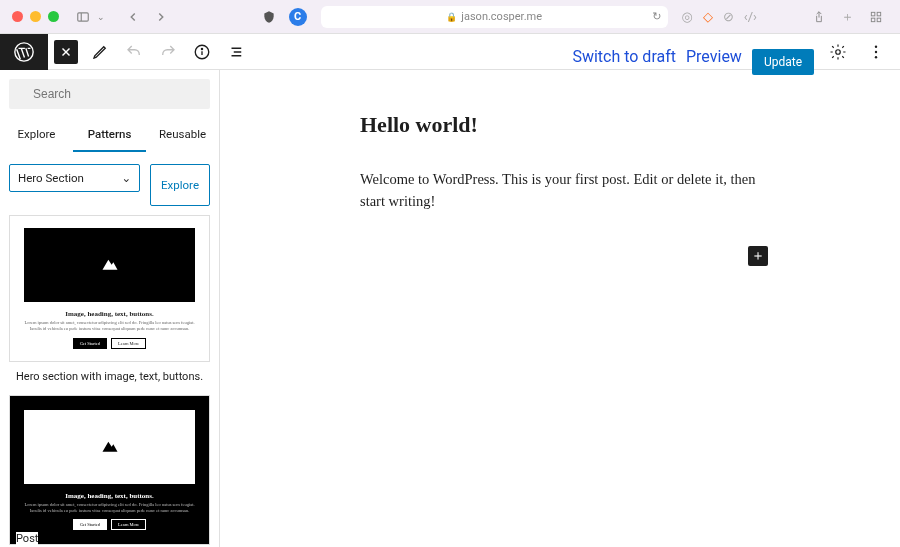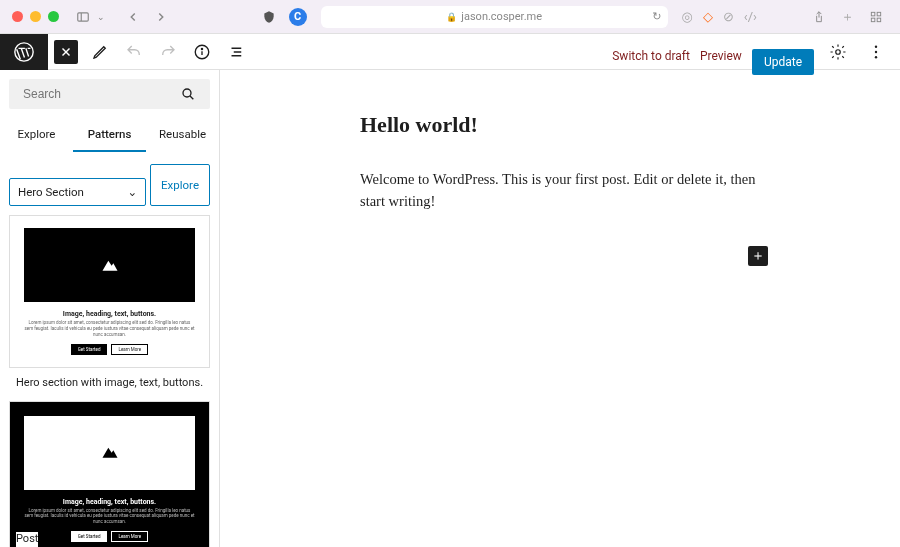--- a/index.html
+++ b/index.html
@@ -82,21 +82,21 @@
     }
     .toolbar-icons { display: flex; gap: 6px; align-items: center; margin-left: 8px; }
     .toolbar-btn {
       width: 28px; height: 28px;
       display: flex; align-items: center; justify-content: center;
       color: #1e1e1e;
     }
     .toolbar-btn.disabled { color: #c0c0c0; }
     .toolbar-btn svg { width: 18px; height: 18px; }
     .toolbar-right { margin-left: auto; display: flex; align-items: center; gap: 10px; padding-right: 10px; }
-    .link-btn { color: #7f1d1d; font-size: 12px; cursor: pointer; margin-top: 9px; }
+    .link-btn { color: #1d4ed8; font-size: 16px; cursor: pointer; margin-top: 9px; }
     .primary-btn {
       background: #007cba; color: #fff;
       padding: 6px 12px; border-radius: 2px;
       font-size: 12px;
       margin-top: 20px;
     }
     .gear-btn, .more-btn {
       width: 28px; height: 28px;
       display: flex; align-items: center; justify-content: center;
       color: #1e1e1e;
@@ -108,56 +108,56 @@
       border-right: 1px solid #e0e0e0;
       display: flex; flex-direction: column;
       overflow-y: auto;
       scrollbar-width: none;
     }
     .inserter::-webkit-scrollbar { display: none; }
     .search-wrap { padding: 9px; }
     .search-box {
       background: #f0f0f0; height: 30px;
       display: flex; align-items: center;
-      padding: 0 14px; border-radius: 2px;
+      padding: 0 24px; border-radius: 2px;
     }
     .search-box input {
       flex: 1; border: none; background: transparent;
       font-size: 12px; outline: none;
     }
     .search-box svg { width: 16px; height: 16px; }
     .tabs { display: flex; }
     .tab {
       flex: 1; text-align: center; padding: 9px 0;
       font-size: 11.5px; color: #1e1e1e;
       border-bottom: 2px solid transparent;
     }
     .tab.active { border-bottom-color: #007cba; font-weight: 500; }
     .filter-row {
-      display: flex; gap: 4px; padding: 12px 9px 9px;
-      align-items: flex-end;
+      display: flex; gap: 10px; padding: 12px 9px 9px;
+      align-items: flex-start;
     }
     .category-select {
       flex: 1; height: 28px;
       border: 1.5px solid #007cba;
       background: #fff; padding: 0 8px;
       font-size: 11.5px; color: #1e1e1e;
       display: flex; align-items: center; justify-content: space-between;
       border-radius: 2px;
     }
     .explore-btn {
       height: 42px; padding: 0 10px;
       border: 1px solid #007cba; color: #007cba;
       background: #fff; font-size: 11.5px;
       display: flex; align-items: center;
       border-radius: 2px;
     }
     .pattern-card {
       margin: 0 9px 8px; border: 1px solid #ddd;
-      background: #fff; cursor: pointer;
+      background: #fff; cursor: pointer; font-family: Liberation Serif, serif;
     }
     .pattern-preview { padding: 12px 14px; }
     .pp-hero-light .pp-img { background: #000; height: 74px; margin-bottom: 8px; display:flex; align-items:center; justify-content:center; }
     .pp-hero-light .pp-title { font-size: 7px; font-weight: 700; text-align:center; margin-bottom: 2px; }
     .pp-hero-light .pp-text { font-size: 4.5px; text-align:center; color:#666; line-height:1.3; margin-bottom:6px; }
     .pp-btns { display:flex; gap:4px; justify-content:center; }
     .pp-btn { font-size: 4.5px; padding: 2px 6px; border:1px solid #000; }
     .pp-btn.primary { background:#000; color:#fff; }
     .mountain { display:inline-block; }
     .mountain svg { width: 28px; height: 20px; fill: #fff; }

